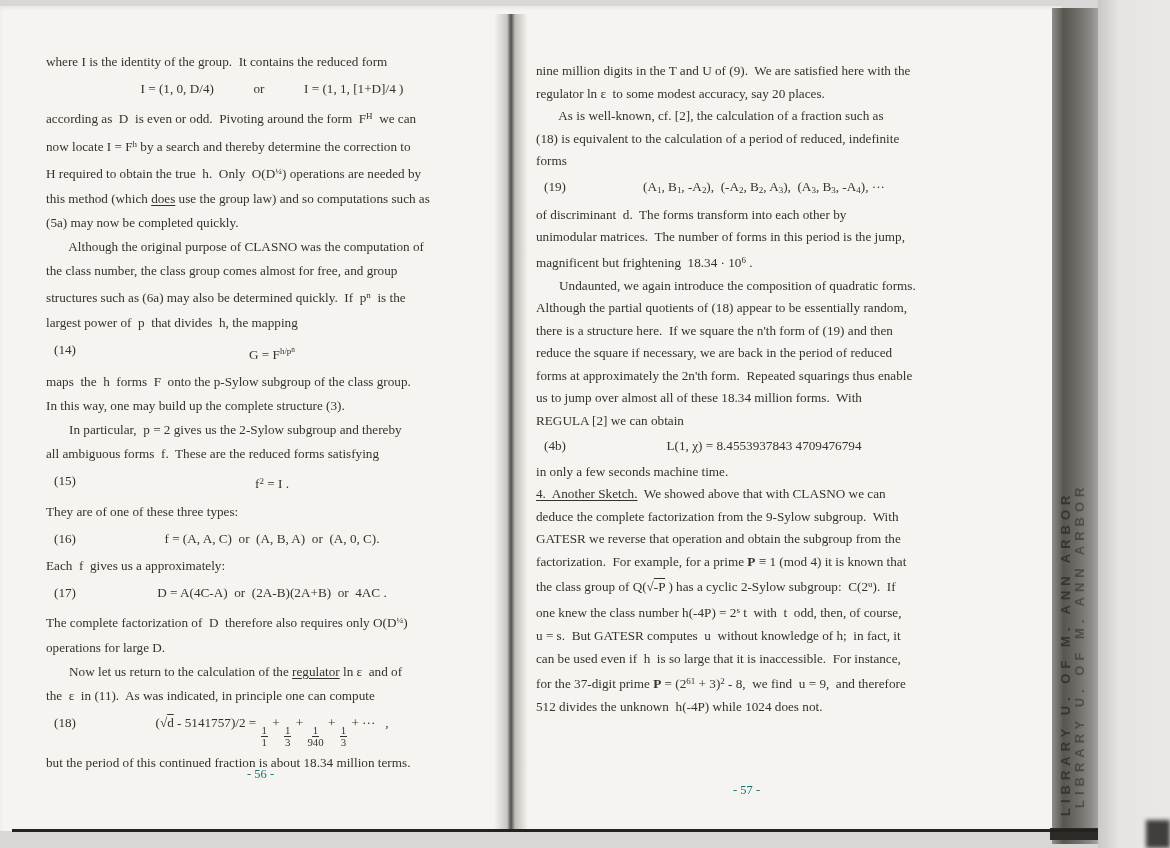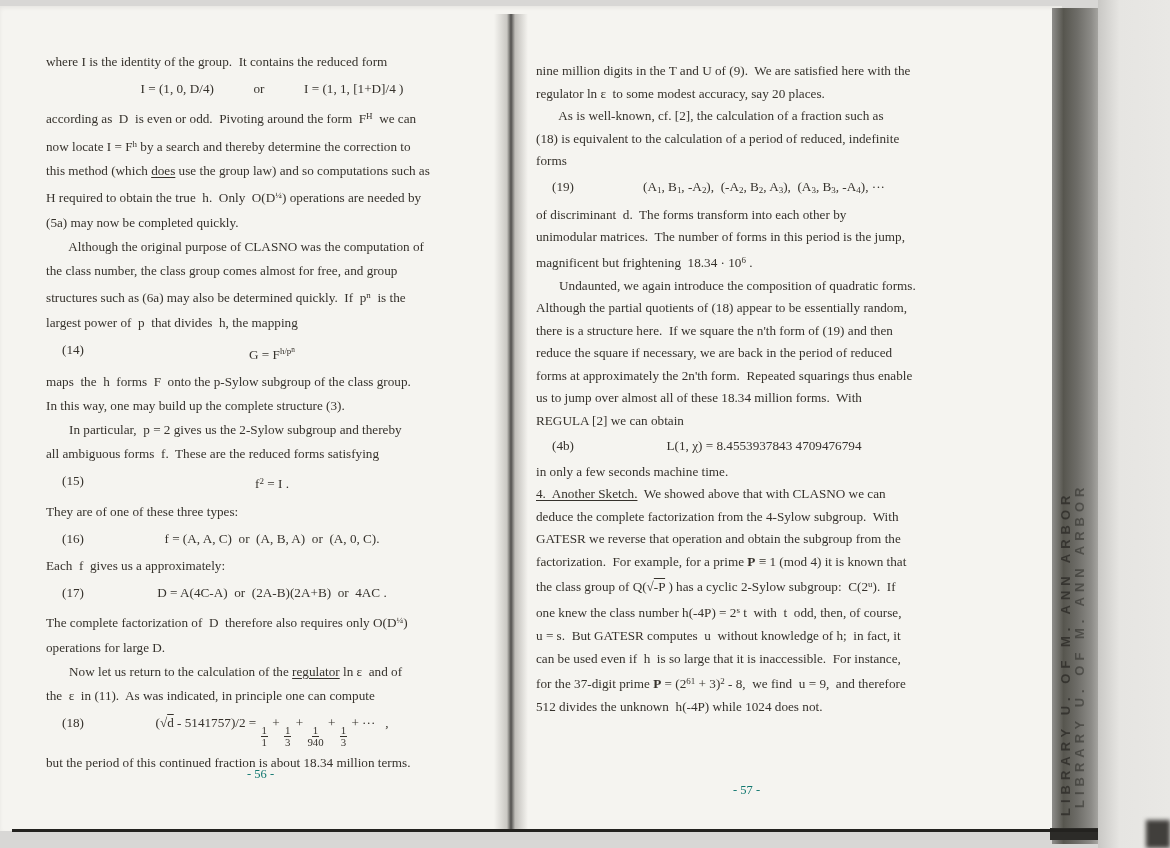--- a/index.html
+++ b/index.html
@@ -21,21 +21,21 @@
          font-family:"Liberation Sans","DejaVu Sans",sans-serif;font-weight:bold;font-size:13px;
          letter-spacing:5px;color:rgba(32,30,27,0.62);filter:blur(0.7px);white-space:pre;}
   .stamp.s1{left:1058px;top:236px;height:580px;}
   .stamp.s2{left:1072px;top:228px;height:580px;color:rgba(32,30,27,0.45);}
   .col{position:absolute;color:#36322c;font-size:13.2px;}
   .col-left{left:46px;top:50px;width:452px;}
   .col-right{left:536px;top:60px;width:456px;}
   .col-left .line{line-height:24.1px;}
   .col-right .line{line-height:22.5px;}
   .line{white-space:pre;position:relative;}
-  .eq{margin:3px 16px;}
+  .eq{margin:3px 8px;}
   .eqlabel{position:absolute;left:0;}
   .eqcontent{display:block;text-align:center;white-space:pre;}
   .sup{font-size:0.68em;vertical-align:0.5em;}
   .supsup{font-size:0.55em;vertical-align:0.95em;}
   .sub{font-size:0.68em;vertical-align:-0.2em;}
   .u{text-decoration:underline;text-underline-offset:2px;}
   .over{text-decoration:overline;}
   .b{font-weight:bold;}
   .frac{display:inline-flex;flex-direction:column;align-items:center;vertical-align:-0.6em;
         line-height:1.05;font-size:0.82em;margin:0 1px;}
@@ -57,22 +57,22 @@
   <div class="bottom-line"></div>
 
   <span class="stamp s1">LIBRARY U. OF M. ANN ARBOR</span>
   <span class="stamp s2">LIBRARY U. OF M. ANN ARBOR</span>
 
   <div class="col col-left">
       <div class="line"><span>where I is the identity of the group.  It contains the reduced form</span></div>
       <div class="line eq"><span class="eqcontent"><span>I = (1, 0, D/4)            or            I = (1, 1, [1+D]/4 )</span></span></div>
       <div class="line"><span>according as  D  is even or odd.  Pivoting around the form  F</span><span class="sup">H</span><span>  we can</span></div>
       <div class="line"><span>now locate I = F</span><span class="sup">h</span><span> by a search and thereby determine the correction to</span></div>
+      <div class="line"><span>H required to obtain the true  h.  Only  O(D</span><span class="sup">¼</span><span>) operations are needed by</span></div>
       <div class="line"><span>this method (which </span><span class="u">does</span><span> use the group law) and so computations such as</span></div>
-      <div class="line"><span>H required to obtain the true  h.  Only  O(D</span><span class="sup">¼</span><span>) operations are needed by</span></div>
       <div class="line"><span>(5a) may now be completed quickly.</span></div>
       <div class="line"><span>       Although the original purpose of CLASNO was the computation of</span></div>
       <div class="line"><span>the class number, the class group comes almost for free, and group</span></div>
       <div class="line"><span>structures such as (6a) may also be determined quickly.  If  p</span><span class="sup">n</span><span>  is the</span></div>
       <div class="line"><span>largest power of  p  that divides  h, the mapping</span></div>
       <div class="line eq"><span class="eqlabel">(14)</span><span class="eqcontent"><span>G = F</span><span class="sup">h/p</span><span class="supsup">n</span></span></div>
       <div class="line"><span>maps  the  h  forms  F  onto the p-Sylow subgroup of the class group.</span></div>
       <div class="line"><span>In this way, one may build up the complete structure (3).</span></div>
       <div class="line"><span>       In particular,  p = 2 gives us the 2-Sylow subgroup and thereby</span></div>
       <div class="line"><span>all ambiguous forms  f.  These are the reduced forms satisfying</span></div>
@@ -101,21 +101,21 @@
       <div class="line"><span>       Undaunted, we again introduce the composition of quadratic forms.</span></div>
       <div class="line"><span>Although the partial quotients of (18) appear to be essentially random,</span></div>
       <div class="line"><span>there is a structure here.  If we square the n'th form of (19) and then</span></div>
       <div class="line"><span>reduce the square if necessary, we are back in the period of reduced</span></div>
       <div class="line"><span>forms at approximately the 2n'th form.  Repeated squarings thus enable</span></div>
       <div class="line"><span>us to jump over almost all of these 18.34 million forms.  With</span></div>
       <div class="line"><span>REGULA [2] we can obtain</span></div>
       <div class="line eq"><span class="eqlabel">(4b)</span><span class="eqcontent"><span>L(1, χ) = 8.4553937843 4709476794</span></span></div>
       <div class="line"><span>in only a few seconds machine time.</span></div>
       <div class="line"><span class="u">4.  Another Sketch.</span><span>  We showed above that with CLASNO we can</span></div>
-      <div class="line"><span>deduce the complete factorization from the 4-Sylow subgroup.  With</span></div>
+      <div class="line"><span>deduce the complete factorization from the 9-Sylow subgroup.  With</span></div>
       <div class="line"><span>GATESR we reverse that operation and obtain the subgroup from the</span></div>
       <div class="line"><span>factorization.  For example, for a prime </span><span class="b">P</span><span> ≡ 1 (mod 4) it is known that</span></div>
       <div class="line"><span>the class group of Q(√</span><span class="over">-P</span><span> ) has a cyclic 2-Sylow subgroup:  C(2</span><span class="sup">u</span><span>).  If</span></div>
       <div class="line"><span>one knew the class number h(-4P) = 2</span><span class="sup">s</span><span> t  with  t  odd, then, of course,</span></div>
       <div class="line"><span>u = s.  But GATESR computes  u  without knowledge of h;  in fact, it</span></div>
       <div class="line"><span>can be used even if  h  is so large that it is inaccessible.  For instance,</span></div>
       <div class="line"><span>for the 37-digit prime </span><span class="b">P</span><span> = (2</span><span class="sup">61</span><span> + 3)</span><span class="sup">2</span><span> - 8,  we find  u = 9,  and therefore</span></div>
       <div class="line"><span>512 divides the unknown  h(-4P) while 1024 does not.</span></div>
     </div>
 

